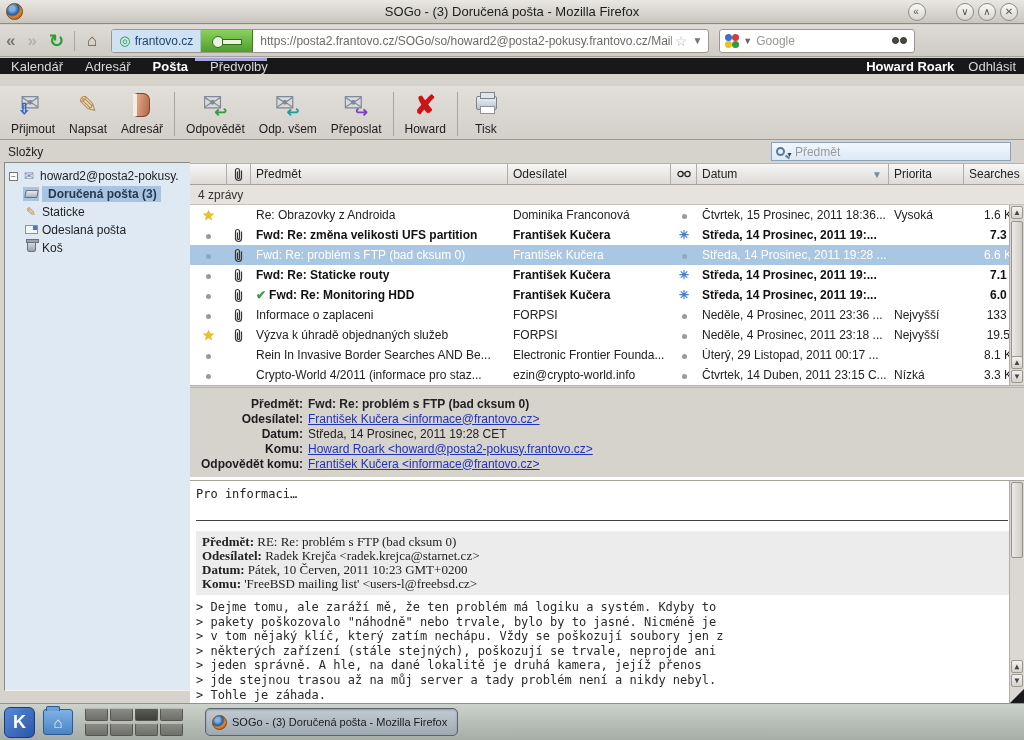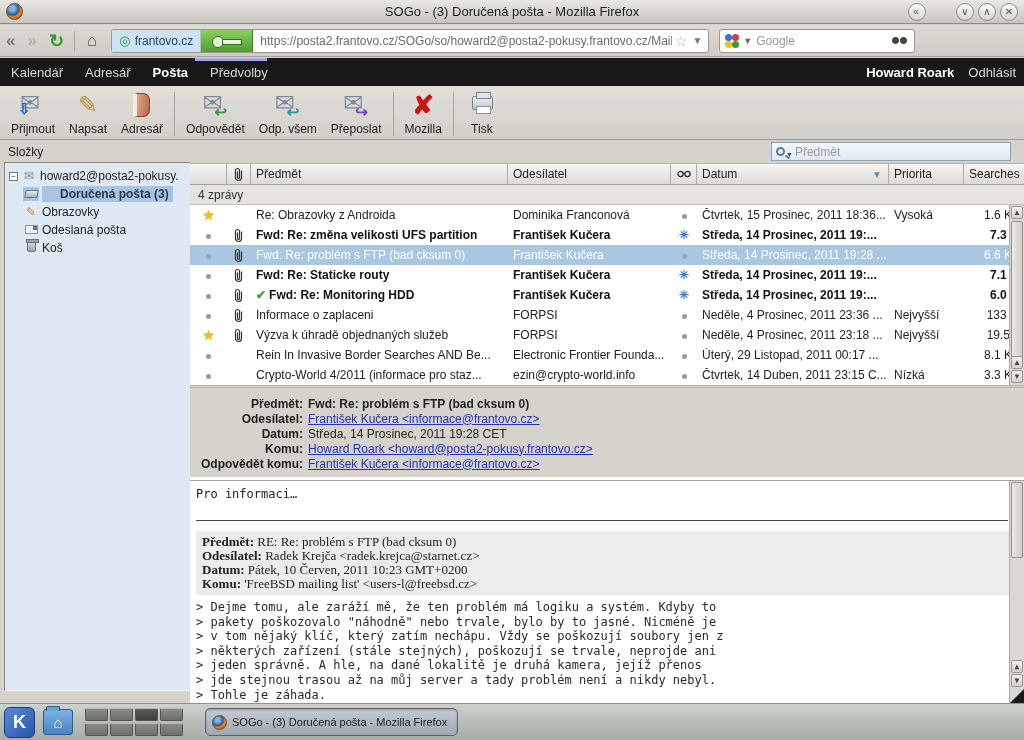--- a/index.html
+++ b/index.html
@@ -48,21 +48,21 @@
   .g-logo i:nth-child(1){ left:0; top:0; background:#3b6fd4; }
   .g-logo i:nth-child(2){ right:0; top:0; background:#d43b3b; }
   .g-logo i:nth-child(3){ left:0; bottom:0; background:#e8c21f; }
   .g-logo i:nth-child(4){ right:0; bottom:0; background:#2f9e3c; }
   .s-caret { font-size:9px; color:#666; padding:0 4px; }
   .s-placeholder { flex:1; color:#9a9792; font-size:12px; }
   .binocs { display:flex; gap:1px; margin-right:7px; }
   .binocs i { width:7px; height:7px; border-radius:50%; background:#4a4a44; border:1px solid #2a2a26; }
 
   
-  .menubar { position:absolute; top:58px; left:0; width:1024px; height:28px; background:#181818;
+  .menubar { position:absolute; top:58px; left:0; width:1024px; height:16px; background:#181818;
     display:flex; align-items:center; color:#d8d8d8; font-size:13px; }
   .menubar .lavender { position:absolute; top:0; left:195px; width:72px; height:3px; background:#a6a6da; }
   .menu-item { padding:0 11px; }
   .menu-item.active { color:#fff; font-weight:bold; }
   .menu-right { margin-left:auto; display:flex; align-items:center; }
   .menu-user { color:#fff; font-weight:bold; padding:0 10px; }
   .menu-logout { color:#d8d8d8; padding:0 8px 0 4px; }
 
   
   .apptoolbar { position:absolute; top:86px; left:0; width:1024px; height:54px;
@@ -91,21 +91,21 @@
 
   
   .sidebar { position:absolute; left:0; top:0; width:226px; bottom:0; border-right:1px solid #a5a29c; }
   .sidebar-title { padding:5px 0 4px 8px; font-size:12px; color:#222; }
   .treebox { position:absolute; left:4px; right:3px; top:22px; bottom:12px; background:#dfe9f3;
     border-top:1px solid #8a877f; border-left:1px solid #8a877f; border-right:1px solid #f4f2ee; border-bottom:1px solid #f4f2ee; overflow:hidden; }
   .tree-row { display:flex; align-items:center; height:18px; white-space:nowrap; font-size:12px; color:#222; }
   .tree-row .twisty { width:9px; height:9px; border:1px solid #777; background:#fff; font-size:8px; line-height:7px; text-align:center; color:#333; margin:0 3px 0 4px; }
   .tree-ico { width:16px; text-align:center; margin-right:3px; font-size:12px; color:#7e8aa0; flex:0 0 16px; }
   .tree-children { padding-left:18px; }
-  .tree-row.selected .flabel { background:#a7c5e2; color:#26384e; font-weight:bold; padding:1px 4px 1px 18px; }
+  .tree-row.selected .flabel { background:#a7c5e2; color:#26384e; font-weight:bold; padding:1px 4px 1px 6px; }
   .tree-row.selected .tree-ico { background:#a7c5e2; }
   .flabel { overflow:hidden; }
   .trash-ico { display:inline-block; width:9px; height:11px; background:linear-gradient(#d8dee4,#9aa4ae); border:1px solid #6a727c; border-radius:1px 1px 2px 2px; position:relative; }
   .trash-ico::before { content:""; position:absolute; left:-2px; top:-3px; width:11px; height:2px; background:#9aa4ae; border:1px solid #6a727c; }
   .sent-ico { display:inline-block; width:13px; height:9px; background:#f2f4f6; border:1px solid #8a929c; position:relative; }
   .sent-ico::after { content:""; position:absolute; right:0; top:0; width:4px; height:4px; background:#4a78c8; }
   .inbox-ico { display:inline-block; width:13px; height:8px; background:linear-gradient(#e8ecf0,#aab4be); border:1px solid #6a727c; border-radius:1px; transform:skewX(-12deg); }
 
   
   .mailarea { position:absolute; left:190px; right:0; top:0; bottom:0; background:#fff; }
@@ -284,21 +284,21 @@
   <div class="tbtn">
     <div class="ico">
         <span class="env">✉</span>
         <span class="ovl purple">↪</span>
       </div>
     <div class="lbl">Přeposlat</div>
   </div>
   <div class="tb-sep"></div>
   <div class="tbtn">
     <div class="ico"><span class="delx">✘</span></div>
-    <div class="lbl">Mozilla</div>
+    <div class="lbl">Howard</div>
   </div>
   <div class="tb-sep"></div>
   <div class="tbtn">
     <div class="ico">
         <span class="printer"></span>
       </div>
     <div class="lbl">Tisk</div>
   </div>
 </div>
 
@@ -312,21 +312,21 @@
         <span class="tree-ico">✉</span>
         <span class="flabel">howard2@posta2-pokusy.</span>
       </div>
       <div class="tree-children">
         <div class="tree-row selected">
           <span class="tree-ico"><span class="inbox-ico"></span></span>
           <span class="flabel">Doručená pošta (3)</span>
         </div>
         <div class="tree-row">
           <span class="tree-ico" style="color:#bd8a3e;">✎</span>
-          <span class="flabel">Obrazovky</span>
+          <span class="flabel">Staticke</span>
         </div>
         <div class="tree-row">
           <span class="tree-ico"><span class="sent-ico"></span></span>
           <span class="flabel">Odeslaná pošta</span>
         </div>
         <div class="tree-row">
           <span class="tree-ico"><span class="trash-ico"></span></span>
           <span class="flabel">Koš</span>
         </div>
       </div>

